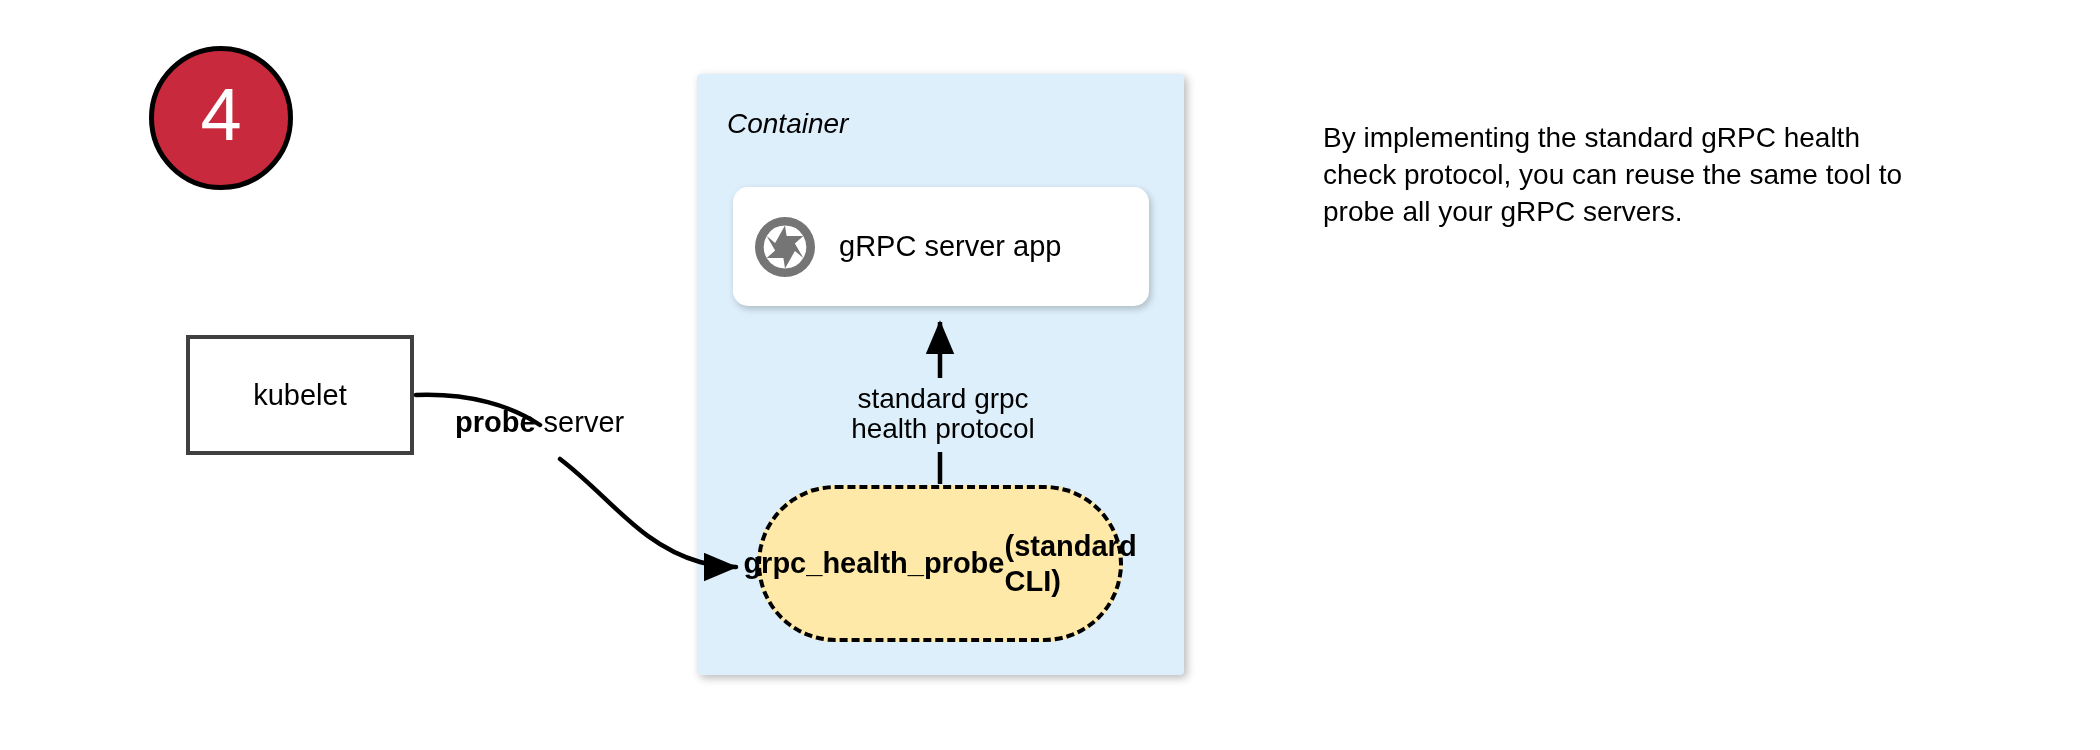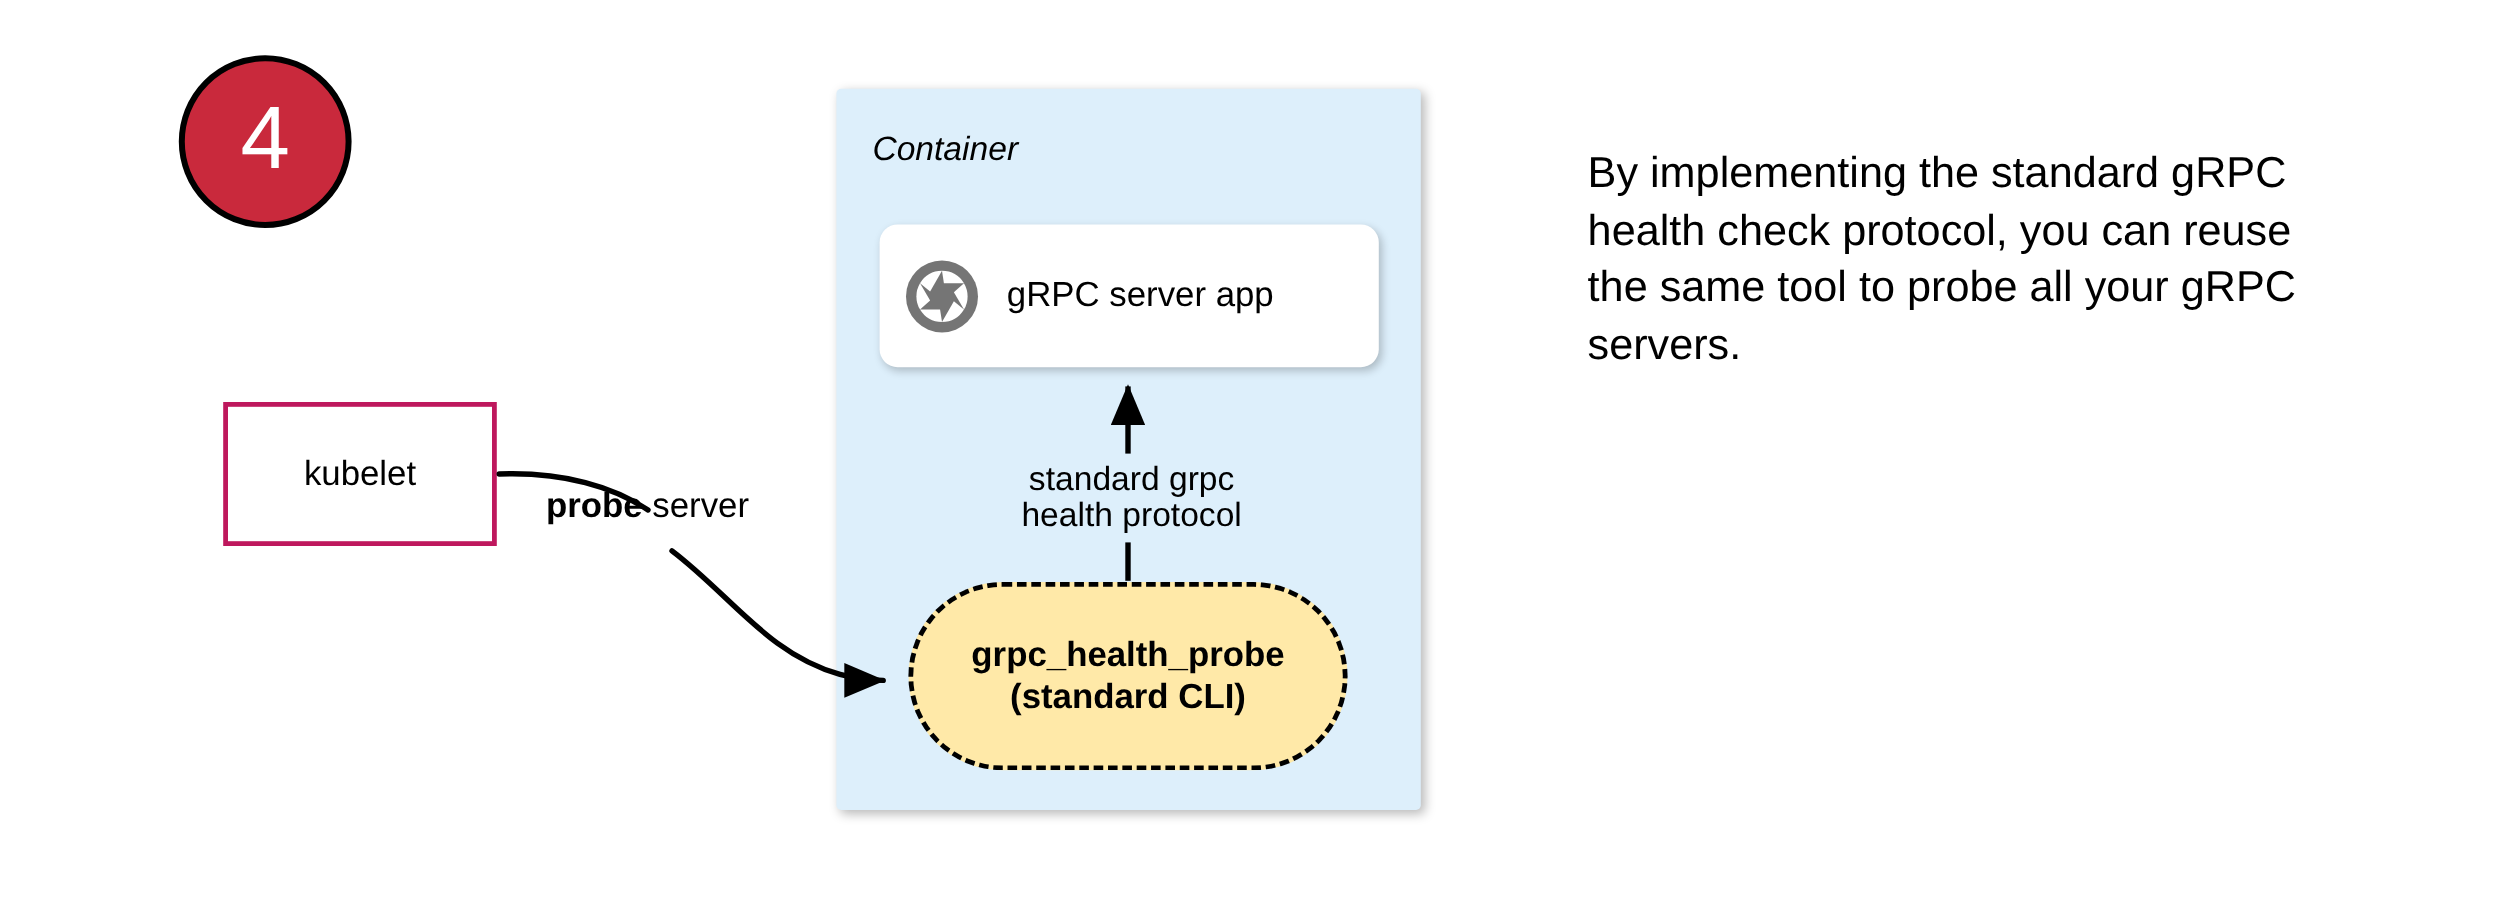--- a/index.html
+++ b/index.html
@@ -45,21 +45,21 @@
   }
 
   
   #kubelet-box {
     position: absolute;
     left: 186px;
     top: 335px;
     width: 228px;
     height: 120px;
     background: #ffffff;
-    border: 4px solid #be185d;
+    border: 4px solid #404040;
     box-sizing: border-box;
     display: flex;
     align-items: center;
     justify-content: center;
   }
   #kubelet-box .label {
     font-size: 29px;
     line-height: 1;
   }
 
@@ -133,21 +133,21 @@
     position: absolute;
     left: 757px;
     top: 485px;
     width: 366px;
     height: 157px;
     background: #ffe9a8;
     border: 4px dashed #000000;
     border-radius: 80px;
     box-sizing: border-box;
     display: flex;
-    flex-direction: column;
+    flex-direction: row;
     align-items: center;
     justify-content: center;
     z-index: 3;
   }
   #probe-pill .line1 {
     font-size: 29px;
     font-weight: 700;
     line-height: 1.2;
   }
   #probe-pill .line2 {
@@ -155,21 +155,21 @@
     font-weight: 700;
     line-height: 1.2;
   }
 
   
   #annotation {
     position: absolute;
     left: 1323px;
     top: 120px;
     width: 600px;
-    font-size: 36px;
+    font-size: 28px;
     line-height: 1.32;
   }
 
   
   #overlay {
     position: absolute;
     left: 0;
     top: 0;
     width: 2100px;
     height: 750px;

